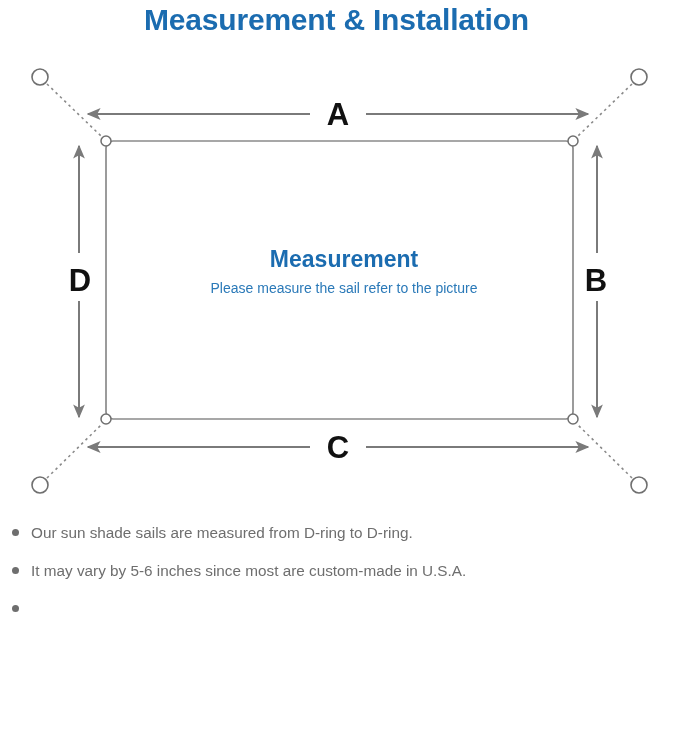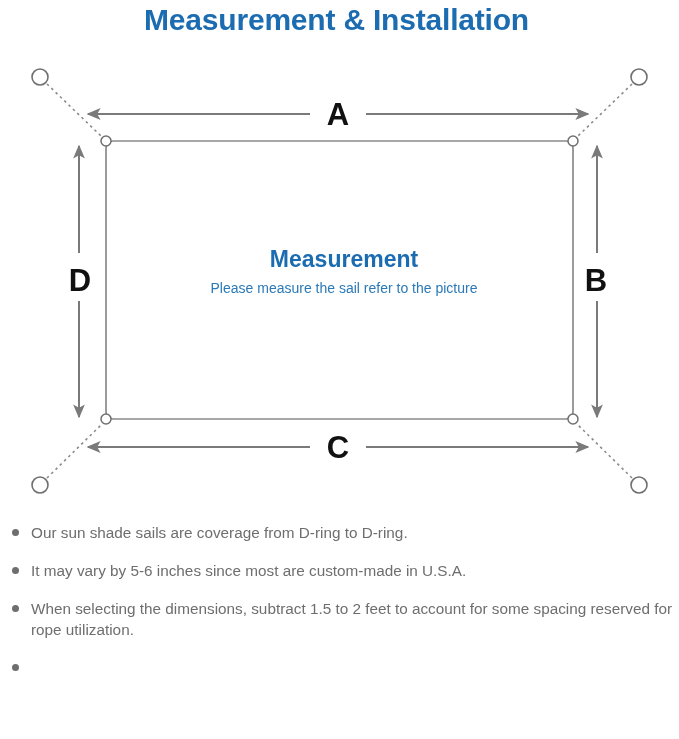--- a/index.html
+++ b/index.html
@@ -152,26 +152,22 @@
     <text class="dim-letter" x="596" y="243" text-anchor="middle">B</text>
 
     <text class="center-title" x="344" y="219" text-anchor="middle">Measurement</text>
     <text class="center-sub" x="344" y="245" text-anchor="middle">Please measure the sail refer to the picture</text>
   </svg>
 </div>
 
 <ul id="notes-list">
   <li class="note-item">
     <span class="note-bullet"></span>
-    <span>Our sun shade sails are coverage from D-ring to D-ring.</span>
+    <span>Our sun shade sails are measured from D-ring to D-ring.</span>
   </li>
   <li class="note-item">
     <span class="note-bullet"></span>
     <span>It may vary by 5-6 inches since most are custom-made in U.S.A.</span>
   </li>
   <li class="note-item">
     <span class="note-bullet"></span>
-    <span>When selecting the dimensions, subtract 1.5 to 2 feet to account for some spacing reserved for rope utilization.</span>
-  </li>
-  <li class="note-item">
-    <span class="note-bullet"></span>
   </li>
 </ul>
 
 </body></html>

